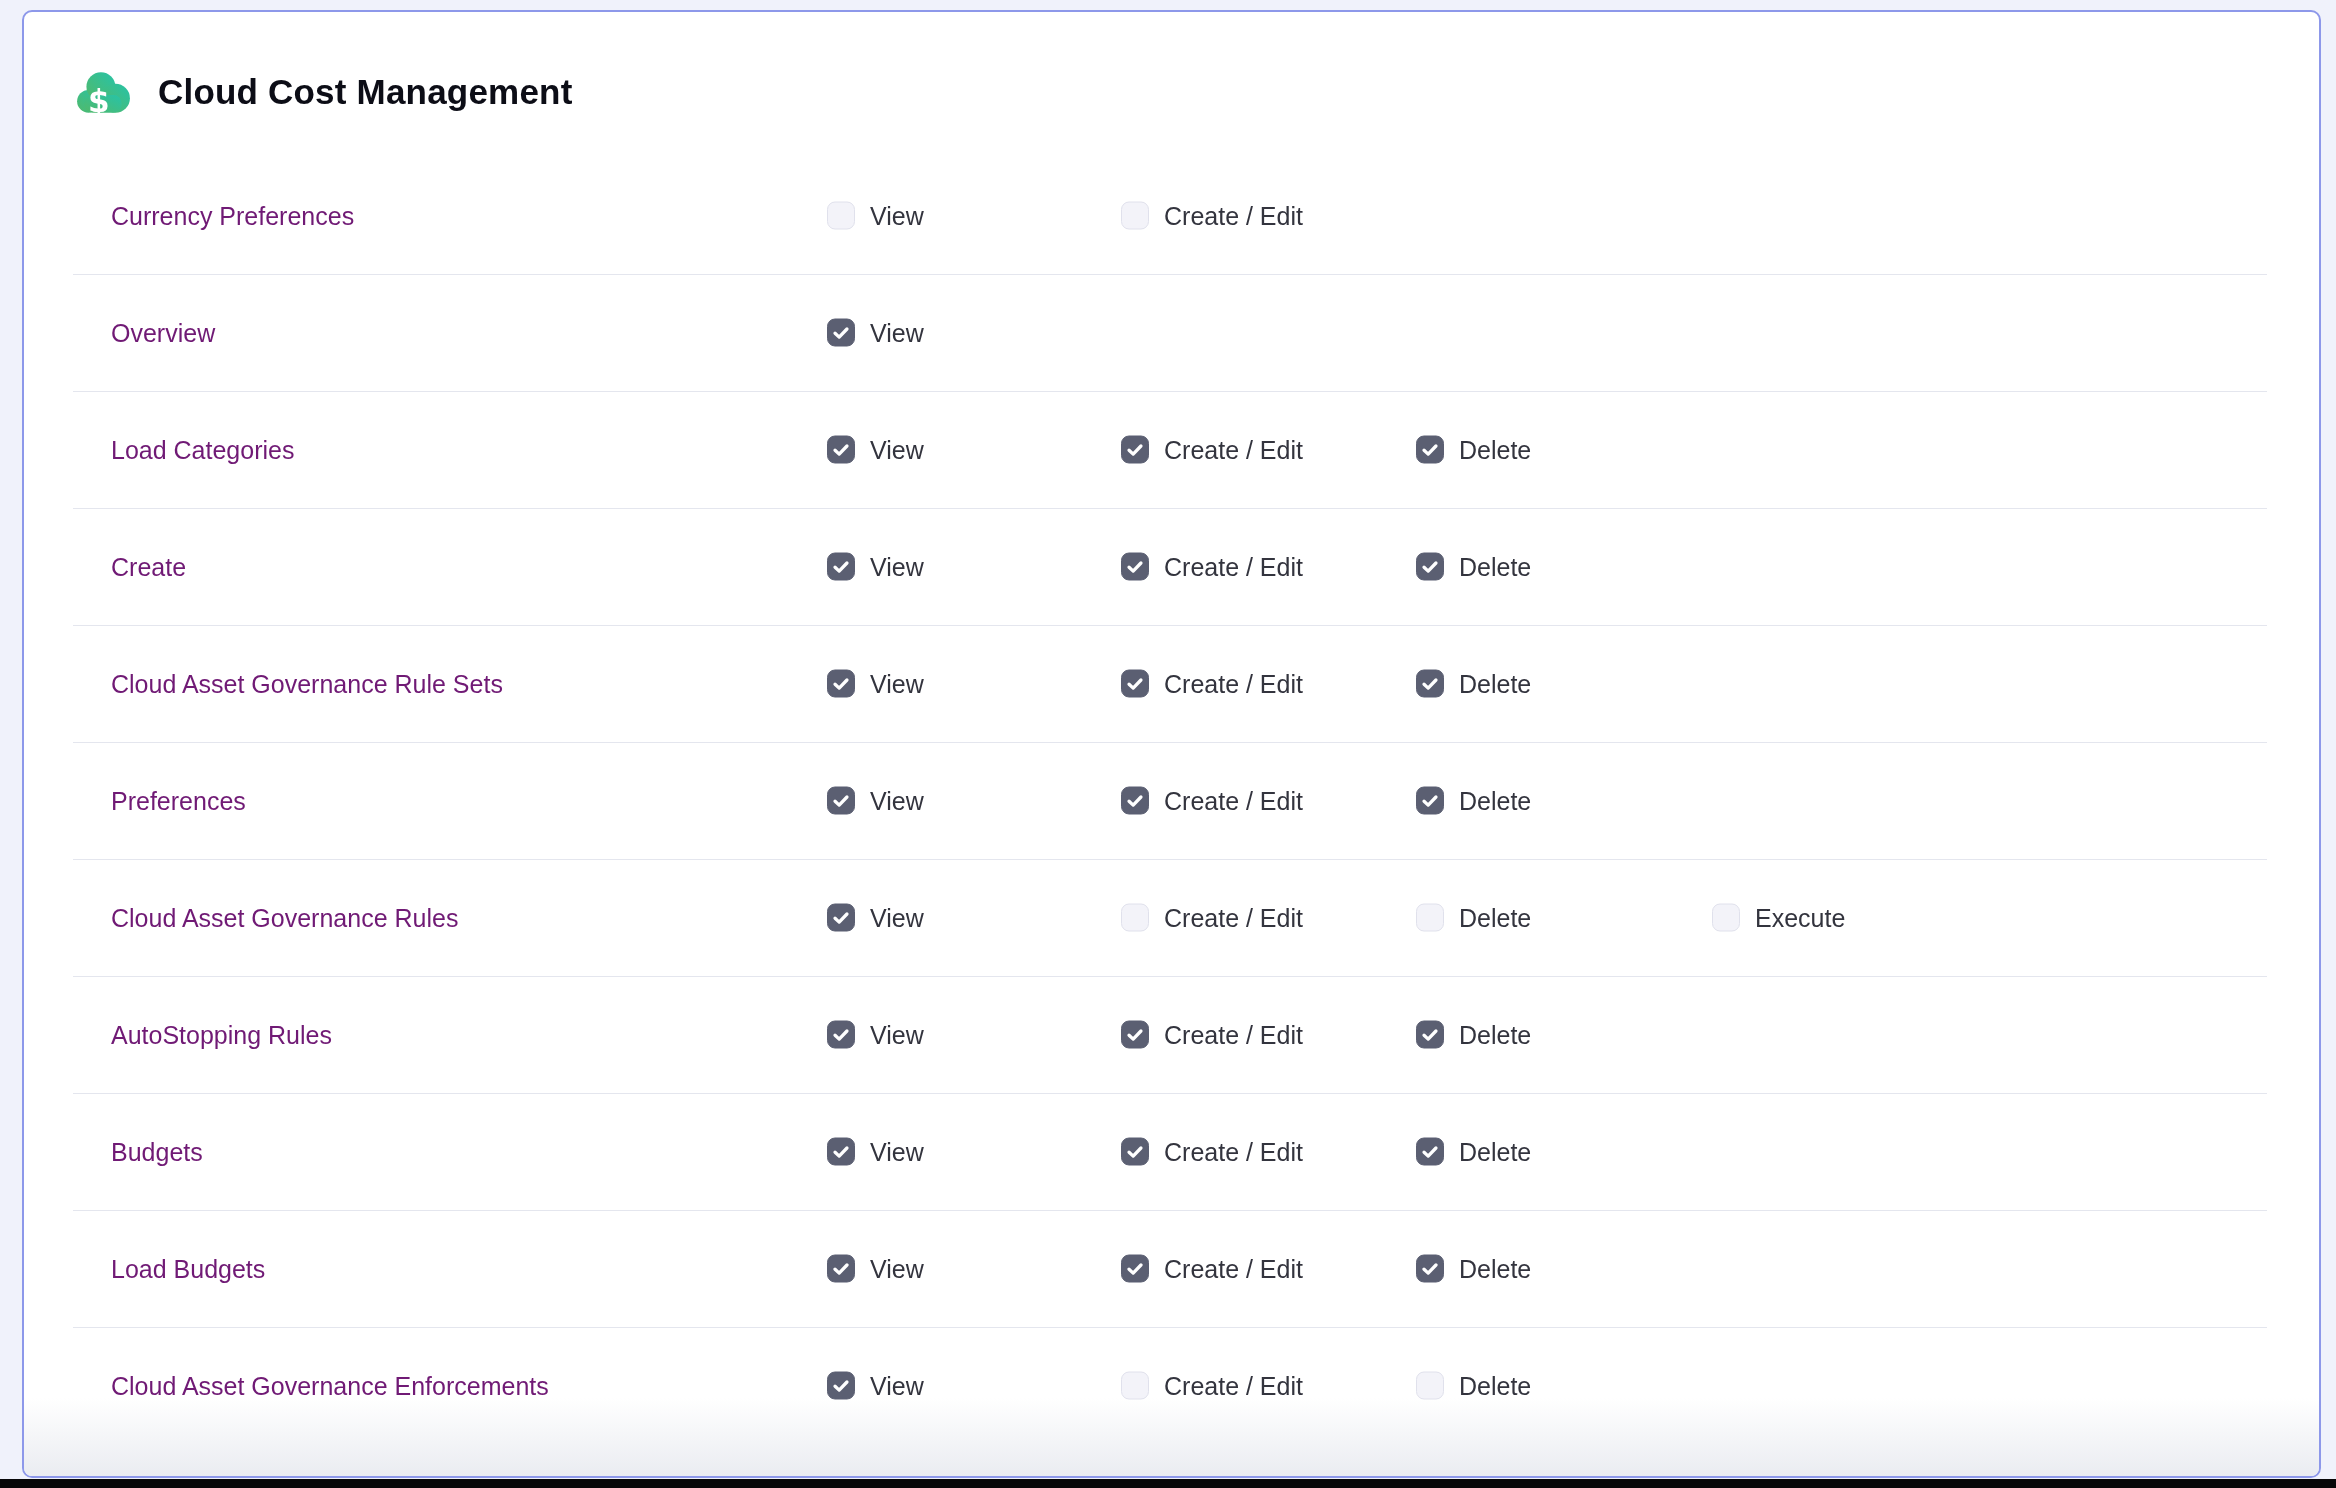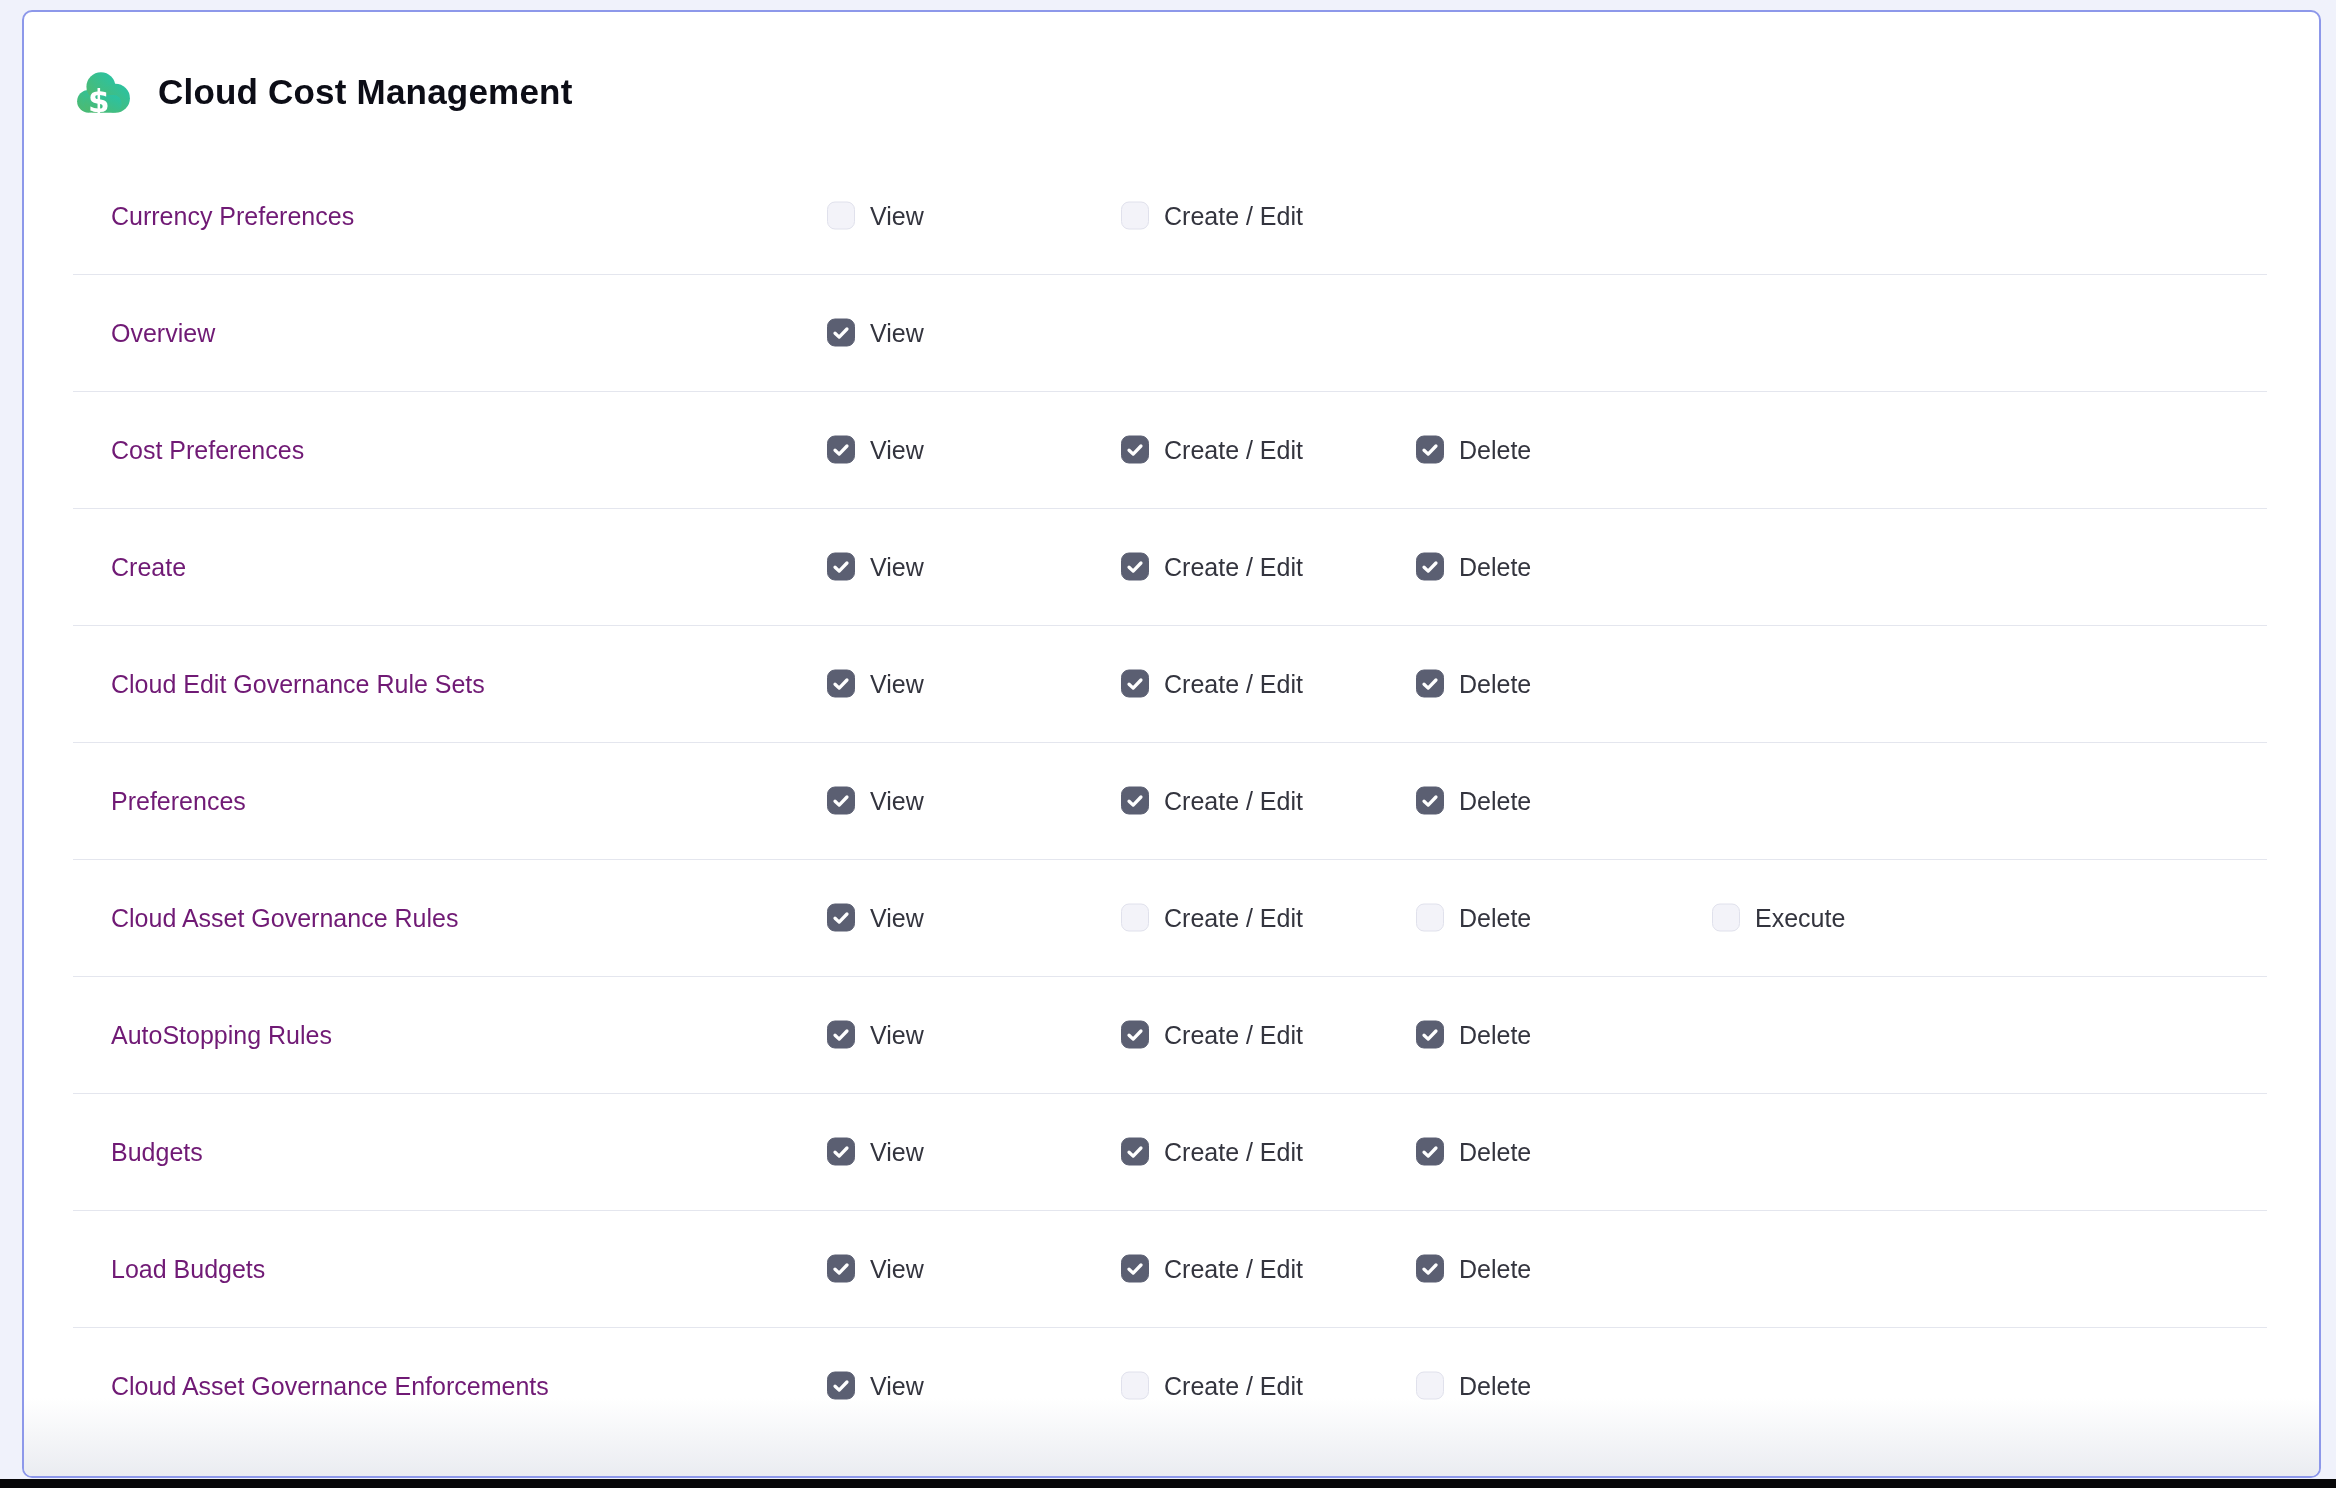--- a/index.html
+++ b/index.html
@@ -173,21 +173,21 @@
               <span class="checkbox checked">
                 <svg viewBox="0 0 24 24">
                   <path d="M5.5 12.8 L10 17 L18.5 8.2" fill="none" stroke="#ffffff" stroke-width="3.6" stroke-linecap="round" stroke-linejoin="round"></path>
                 </svg>
               </span>
               <span class="perm-label">View</span>
             </div>
           </div>
   </div>
         <div class="perm-row">
-    <span class="resource-label">Cost Preferences</span>
+    <span class="resource-label">Load Categories</span>
     <div>
             <div class="perm-cell" style="left: 803px;">
               <span class="checkbox checked">
                 <svg viewBox="0 0 24 24">
                   <path d="M5.5 12.8 L10 17 L18.5 8.2" fill="none" stroke="#ffffff" stroke-width="3.6" stroke-linecap="round" stroke-linejoin="round"></path>
                 </svg>
               </span>
               <span class="perm-label">View</span>
             </div>
             <div class="perm-cell" style="left: 1097px;">
@@ -231,21 +231,21 @@
               <span class="checkbox checked">
                 <svg viewBox="0 0 24 24">
                   <path d="M5.5 12.8 L10 17 L18.5 8.2" fill="none" stroke="#ffffff" stroke-width="3.6" stroke-linecap="round" stroke-linejoin="round"></path>
                 </svg>
               </span>
               <span class="perm-label">Delete</span>
             </div>
           </div>
   </div>
         <div class="perm-row">
-    <span class="resource-label">Cloud Edit Governance Rule Sets</span>
+    <span class="resource-label">Cloud Asset Governance Rule Sets</span>
     <div>
             <div class="perm-cell" style="left: 803px;">
               <span class="checkbox checked">
                 <svg viewBox="0 0 24 24">
                   <path d="M5.5 12.8 L10 17 L18.5 8.2" fill="none" stroke="#ffffff" stroke-width="3.6" stroke-linecap="round" stroke-linejoin="round"></path>
                 </svg>
               </span>
               <span class="perm-label">View</span>
             </div>
             <div class="perm-cell" style="left: 1097px;">

